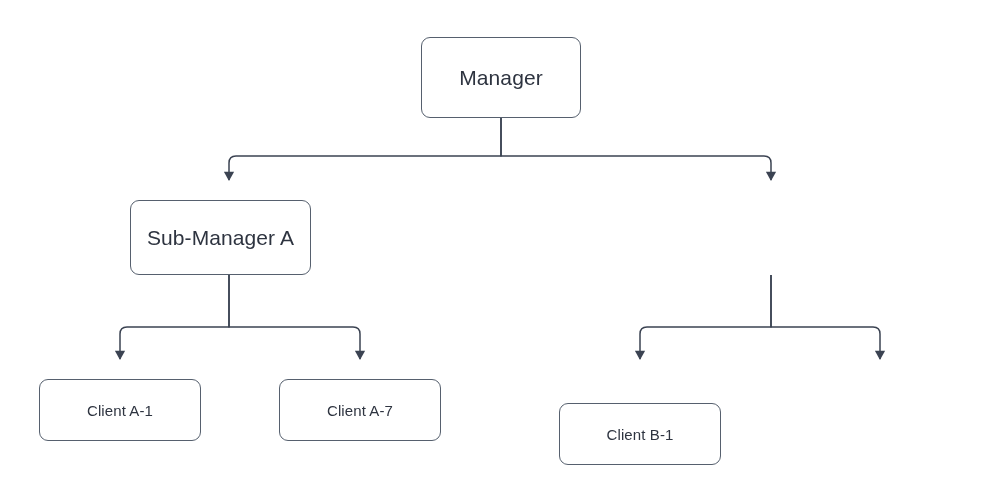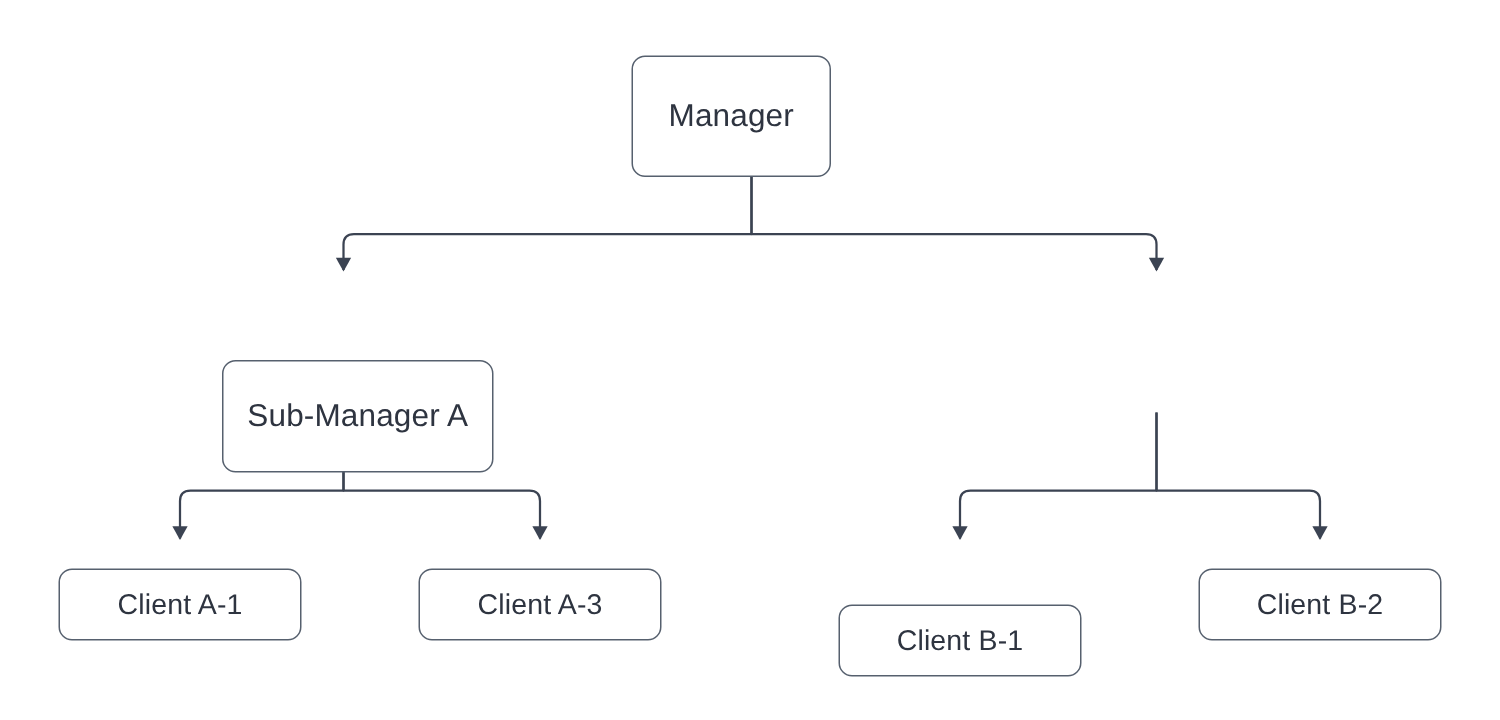--- a/index.html
+++ b/index.html
@@ -38,25 +38,25 @@
     justify-content: center;
     color: #2e3440;
     letter-spacing: 0.1px;
     white-space: nowrap;
     z-index: 2;
   }
   .node-label {
     display: block;
     line-height: 1;
   }
-  .n-root  { left: 421px; top: 37px;  width: 133px; height: 81px; font-size: 21px; text-align: right; }
+  .n-root  { left: 421px; top: 37px;  width: 160px; height: 81px; font-size: 21px; text-align: right; }
   .n-mid   { top: 200px; width: 181px; height: 75px; font-size: 21px; }
-  .n-mid-a { left: 148px; margin-top: 40px; }
+  .n-mid-a { left: 130px; }
   .n-mid-b { left: 680px; }
-  .n-leaf  { top: 379px; height: 48px; font-size: 19px; }
+  .n-leaf  { top: 379px; height: 62px; font-size: 15px; }
   .n-leaf-a1 { left: 39px;  width: 162px; }
   .n-leaf-a2 { left: 279px; width: 162px; }
   .n-leaf-b1 { left: 559px; width: 162px; margin-top: 24px; }
   .n-leaf-b2 { left: 799px; width: 162px; }
 </style>
 </head>
 <body>
 
 <div id="canvas">
 
@@ -90,24 +90,21 @@
   <div class="node n-mid n-mid-a">
     <span class="node-label">Sub-Manager A</span>
   </div>
 
 
   <div class="node n-leaf n-leaf-a1">
     <span class="node-label">Client A-1</span>
   </div>
 
   <div class="node n-leaf n-leaf-a2">
-    <span class="node-label">Client A-3</span>
+    <span class="node-label">Client A-7</span>
   </div>
 
   <div class="node n-leaf n-leaf-b1">
     <span class="node-label">Client B-1</span>
   </div>
 
-  <div class="node n-leaf n-leaf-b2">
-    <span class="node-label">Client B-2</span>
-  </div>
 
 </div>
 
 </body></html>

